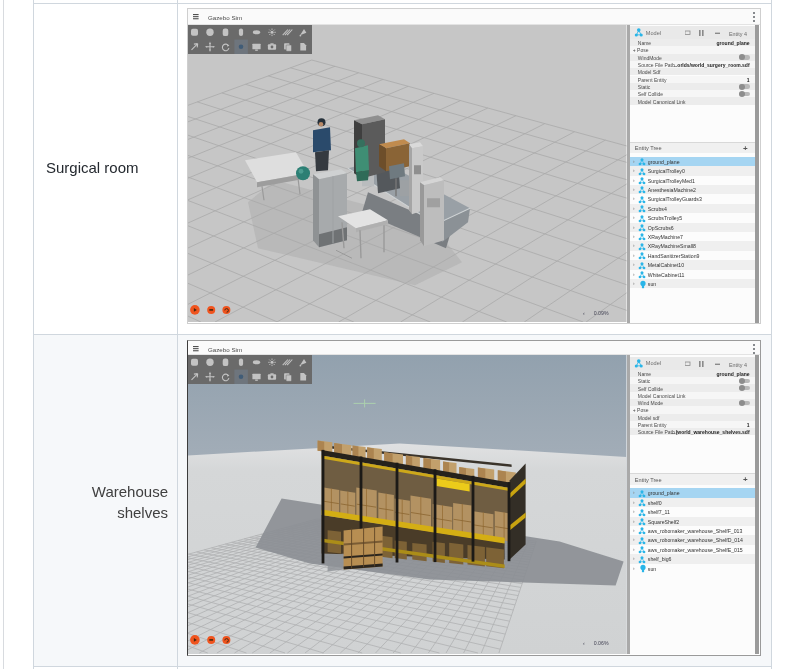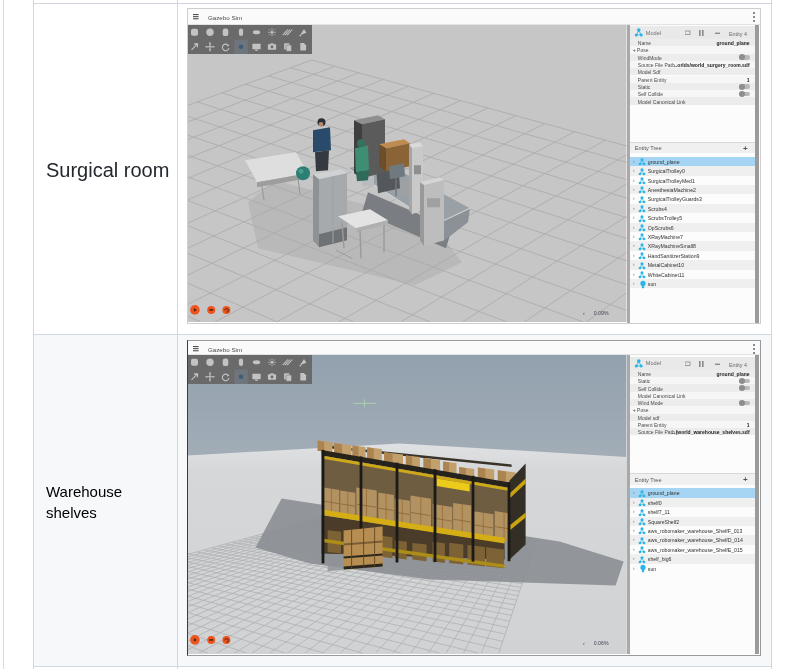--- a/index.html
+++ b/index.html
@@ -1,20 +1,20 @@
 <!DOCTYPE html>
 <html><head><meta charset="utf-8"><style>
 * { margin:0; padding:0; box-sizing:border-box; }
 body { width:800px; height:669px; overflow:hidden; background:#fff;
        font-family:"Liberation Sans", sans-serif; position:relative; }
 #vline { position:absolute; left:3px; top:0; width:1px; height:669px; background:#d8dbdf; }
 .tb-border { position:absolute; background:#d0d7de; }
-#lbl1 { position:absolute; left:46px; top:158.8px; font-size:20px; color:#24292f; }
+#lbl1 { position:absolute; left:46px; top:158.8px; font-size:15px; color:#24292f; }
 #lbl2 { position:absolute; left:46px; top:480.7px; width:122px; font-size:15px;
-        line-height:21.3px; color:#000000; }
+        line-height:21.3px; color:#404040;text-align:right; }
 #row2bg { position:absolute; left:34px; top:334.5px; width:737.5px; height:331px; background:#f6f8fa; }
 #shot1, #shot2 { position:absolute; width:573.5px; height:315.5px; background:#fff; overflow:hidden; }
 .tbar { position:relative; background:#fafafa; width:100%; border-bottom:1px solid #e3e3e3; }
 .gz { position:absolute; left:20px; top:4.5px; font-size:6.2px; color:#4a4a4a; }
 .main { position:absolute; left:0; bottom:0; width:100%; }
 .vp  { position:absolute; left:0; top:0; bottom:0; width:438.5px; height:100%; overflow:hidden; }
 #shot1 .main { height:298px; } #shot2 .main { height:299.2px; }
 .tb { position:absolute; left:0; }
 .strip { position:absolute; left:438.5px; top:0; width:3.3px; height:100%; background:#a9a9a9; }
 .panel { position:absolute; left:441.8px; top:0; width:124.8px; height:100%; background:#fcfcfc; overflow:hidden; }

